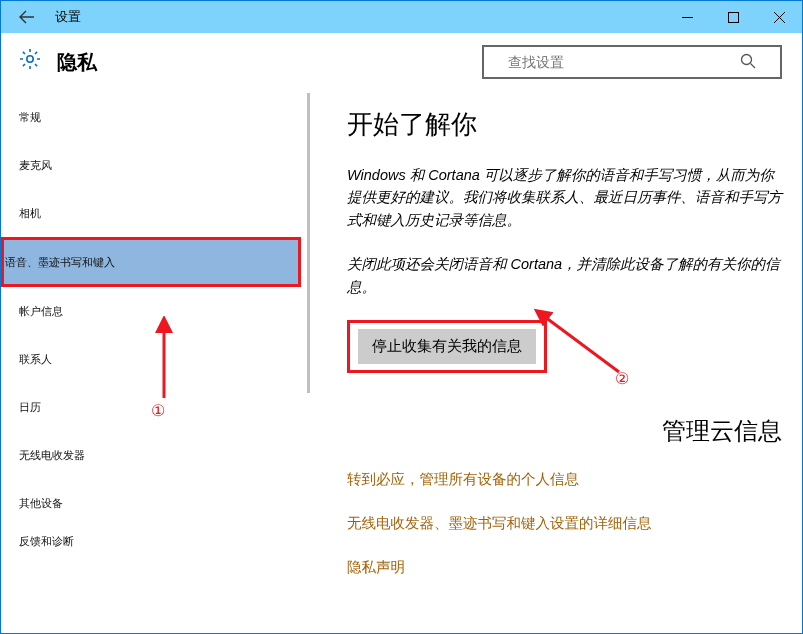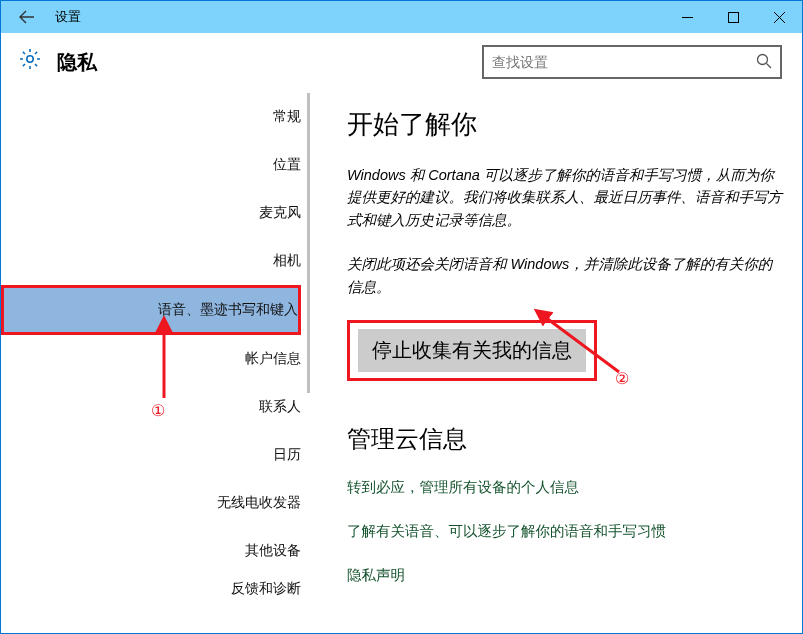--- a/index.html
+++ b/index.html
@@ -70,21 +70,21 @@
     font-weight: 600;
     margin-left: 12px;
   }
   .header .search-wrap {
     margin-left: auto;
     width: 300px;
     height: 34px;
     border: 2px solid #666;
     display: flex;
     align-items: center;
-    padding: 0 8px;
+    padding: 0 24px;
     background: #fff;
   }
   .header .search-wrap input {
     border: none;
     outline: none;
     flex: 1;
     font-size: 14px;
     color: #666;
     background: transparent;
   }
@@ -108,30 +108,29 @@
     left: 0;
     right: 10px;
     bottom: 0;
     overflow: hidden;
   }
   .sidebar-item {
     height: 48px;
     display: flex;
     align-items: center;
     padding-left: 18px;
-    font-size: 14px;
+    font-size: 11px;
     color: #111;
     cursor: default;
-    justify-content: flex-end;
   }
   .sidebar-item.selected {
     background: #8fb6df;
     border: 3px solid #ee161f;
     height: 50px;
-    padding-left: 22px;
+    padding-left: 1px;
   }
   .sidebar-item.cut {
     height: 28px;
     overflow: hidden;
   }
   .sidebar .scrolltrack {
     position: absolute;
     right: 0;
     top: 0;
     bottom: 0;
@@ -168,32 +167,33 @@
   .btn-wrap {
     display: inline-block;
     border: 3px solid #ee161f;
     padding: 6px 8px;
     margin-bottom: 42px;
   }
   .btn-stop {
     background: #ccc;
     border: none;
     padding: 8px 14px;
-    font-size: 20px;
+    font-size: 15px;
     font-family: inherit;
     cursor: default;
   }
   .content h2 {
     font-size: 24px;
     font-weight: 400;
     margin-bottom: 22px;
+    text-align: right;
   }
   .content .link {
     display: block;
-    color: #14532d;
+    color: #a16207;
     font-size: 14.5px;
     margin-bottom: 22px;
     text-decoration: none;
     line-height: 1.5;
   }
   
   .anno-arrow1 {
     position: absolute;
     left: 135px;
     top: 315px;
@@ -272,23 +272,20 @@
   </div>
 </div>
 
 <div class="main">
   <div class="sidebar">
     <div class="sidebar-inner" id="sidebar-inner">
         <div class="sidebar-item">
           <span>常规</span>
         </div>
         <div class="sidebar-item">
-          <span>位置</span>
-        </div>
-        <div class="sidebar-item">
           <span>麦克风</span>
         </div>
         <div class="sidebar-item">
           <span>相机</span>
         </div>
         <div class="sidebar-item selected">
           <span>语音、墨迹书写和键入</span>
         </div>
         <div class="sidebar-item">
           <span>帐户信息</span>
@@ -310,27 +307,27 @@
         </div>
       </div>
     <div class="scrolltrack">
       <div class="scrollthumb"></div>
     </div>
   </div>
 
   <div class="content">
     <h1>开始了解你</h1>
     <p>Windows 和 Cortana 可以逐步了解你的语音和手写习惯，从而为你提供更好的建议。我们将收集联系人、最近日历事件、语音和手写方式和键入历史记录等信息。</p>
-    <p>关闭此项还会关闭语音和 Windows，并清除此设备了解的有关你的信息。</p>
+    <p>关闭此项还会关闭语音和 Cortana，并清除此设备了解的有关你的信息。</p>
     <div class="btn-wrap">
       <button class="btn-stop">停止收集有关我的信息</button>
     </div>
     <h2>管理云信息</h2>
     <a class="link" href="#">转到必应，管理所有设备的个人信息</a>
-    <a class="link" href="#">了解有关语音、可以逐步了解你的语音和手写习惯</a>
+    <a class="link" href="#">无线电收发器、墨迹书写和键入设置的详细信息</a>
     <a class="link" href="#">隐私声明</a>
   </div>
 </div>
 
 <svg class="anno-arrow1" width="50" height="90">
   <defs>
       <marker id="ah1" markerWidth="9" markerHeight="9" refX="3" refY="3" orient="auto">
         <path d="M0,0 L6,3 L0,6 Z" fill="#ee161f"></path>
       </marker>
     </defs>

